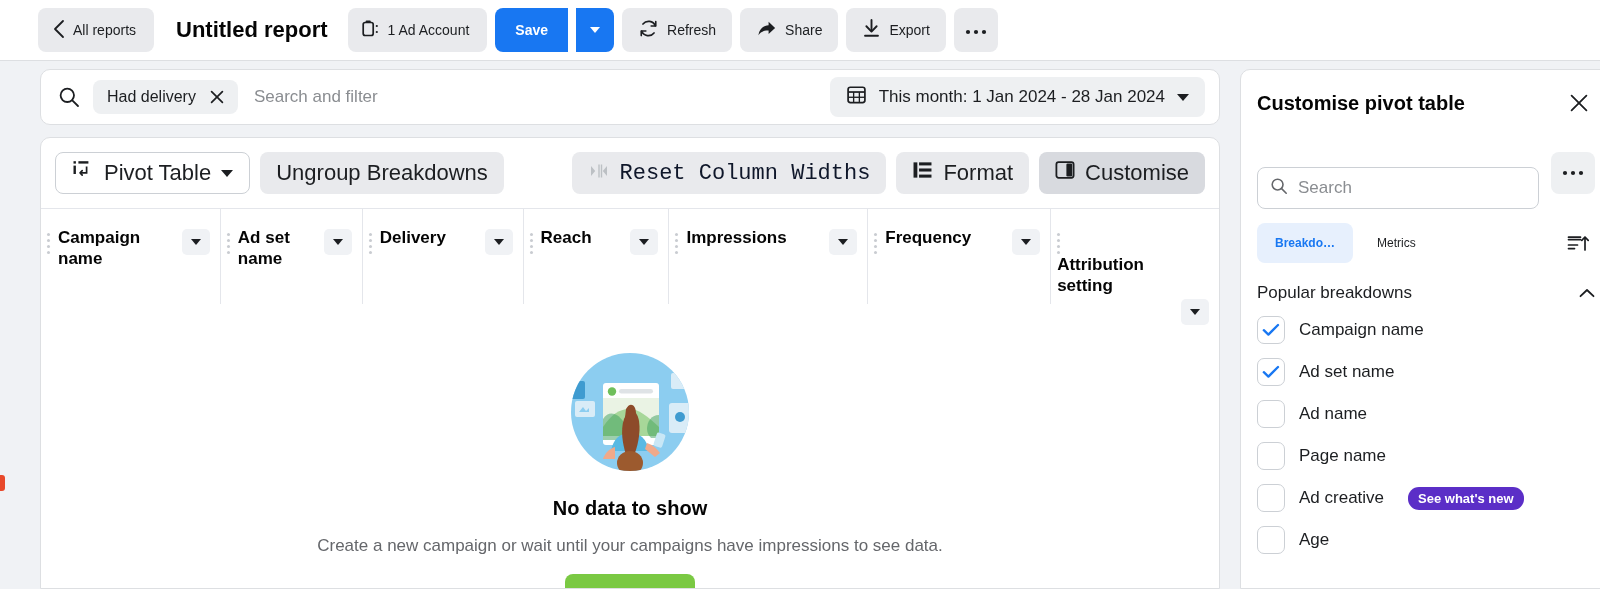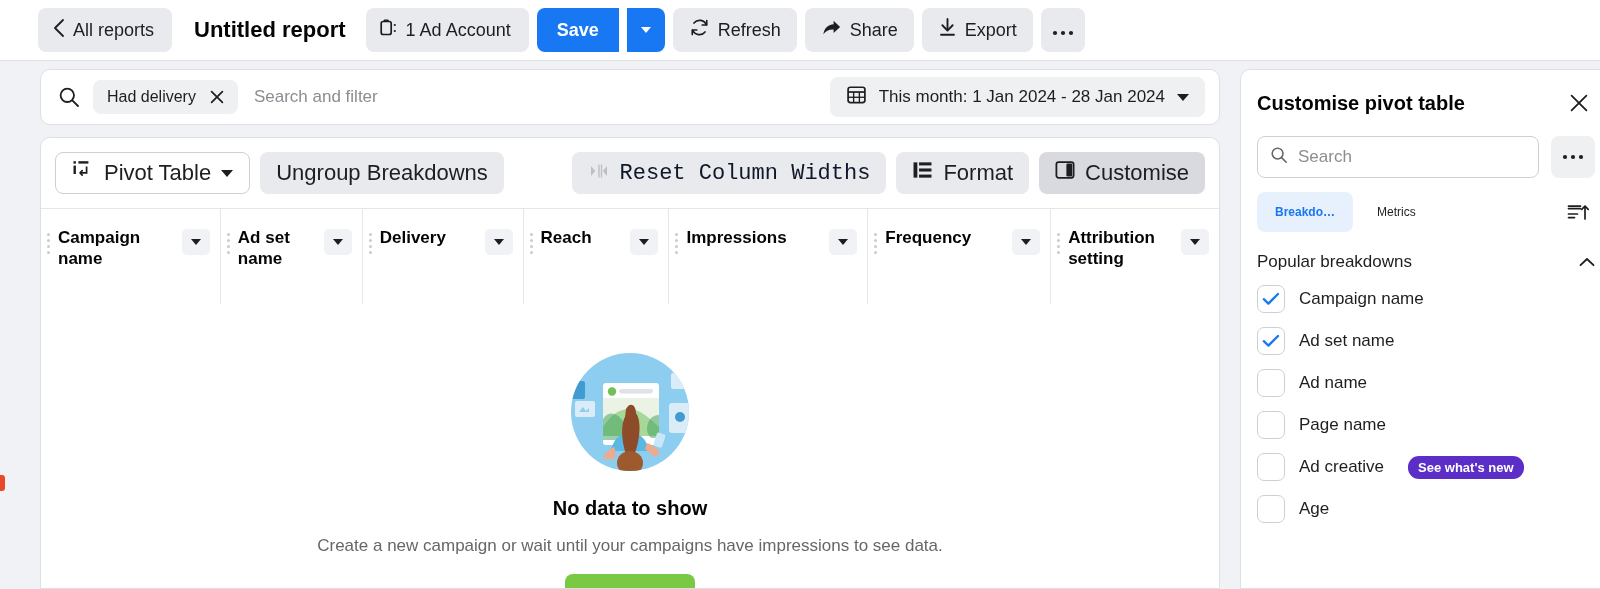--- a/index.html
+++ b/index.html
@@ -18,21 +18,21 @@
     background: #ffffff;
     border-bottom: 1px solid #dddfe2;
     display: flex; align-items: center;
     padding: 0 8px;
   }
   .btn {
     display: inline-flex; align-items: center; justify-content: center;
     gap: 8px;
     height: 44px; border-radius: 8px; border: none;
     background: #e9eaed; color: #1c1e21;
-    font-size: 18px; font-family: "Liberation Sans", sans-serif;
+    font-size: 14px; font-family: "Liberation Sans", sans-serif;
     padding: 0 16px; cursor: pointer; white-space: nowrap;
   }
   .btn-all-reports { padding: 0 18px 0 14px; margin-left: 30px; }
   .report-title {
     font-size: 22px; font-weight: bold; color: #050505;
     margin: 0 20px 0 22px; white-space: nowrap;
   }
   .btn-ad-account { padding: 0 18px 0 14px; }
   .unsaved-wrap {
     display: flex; flex-direction: column; align-items: flex-end;
@@ -133,21 +133,21 @@
     width: 28px; height: 26px; border-radius: 5px; background: #f0f2f5;
     display: flex; align-items: center; justify-content: center; cursor: pointer;
     flex: none;
   }
   .th-c0 { width: 180px; }
   .th-c1 { width: 142px; }
   .th-c2 { width: 161px; }
   .th-c3 { width: 146px; }
   .th-c4 { width: 199px; }
   .th-c5 { width: 183px; }
-  .th-c6 { width: 168px; border-right: none; }
+  .th-c6 { width: 168px; border-right: none; flex-direction: column; }
 
   .empty-state {
     display: flex; flex-direction: column; align-items: center;
     padding-top: 50px;
   }
   .illus { width: 118px; height: 118px; }
   .empty-title { margin-top: 26px; font-size: 20px; font-weight: bold; color: #050505; }
   .empty-sub { margin-top: 16px; font-size: 17px; color: #65676b; }
   .btn-create-green {
     margin-top: 18px; width: 130px; height: 40px; border-radius: 8px;
@@ -165,21 +165,21 @@
     pointer-events: auto; overflow: hidden;
   }
   .sb-head {
     display: flex; align-items: center; height: 66px; padding: 0 16px;
   }
   .sb-title { font-size: 20px; font-weight: bold; color: #050505; }
   .sb-close { margin-left: auto; width: 32px; height: 32px; display: flex; align-items: center; justify-content: center; cursor: pointer; }
   .sb-searchrow { display: flex; align-items: center; gap: 12px; padding: 0 16px; }
   .sb-search {
     flex: 1; height: 42px; border: 1px solid #ccd0d5; border-radius: 8px;
-    display: flex; align-items: center; gap: 10px; padding: 0 12px;
+    display: flex; align-items: center; gap: 10px; padding: 0 12px; margin-top: 31px;
   }
   .sb-search-ph { font-size: 17px; color: #8a8d91; }
   .sb-more {
     width: 44px; height: 42px; border-radius: 8px; background: #eef0f2;
     display: flex; align-items: center; justify-content: center; cursor: pointer;
     font-size: 20px; color: #1c1e21; letter-spacing: 2px;
   }
   .sb-tabs { display: flex; align-items: center; padding: 14px 16px 0 16px; gap: 6px; }
   .sb-tab {
     height: 40px; padding: 0 18px; border-radius: 8px;

